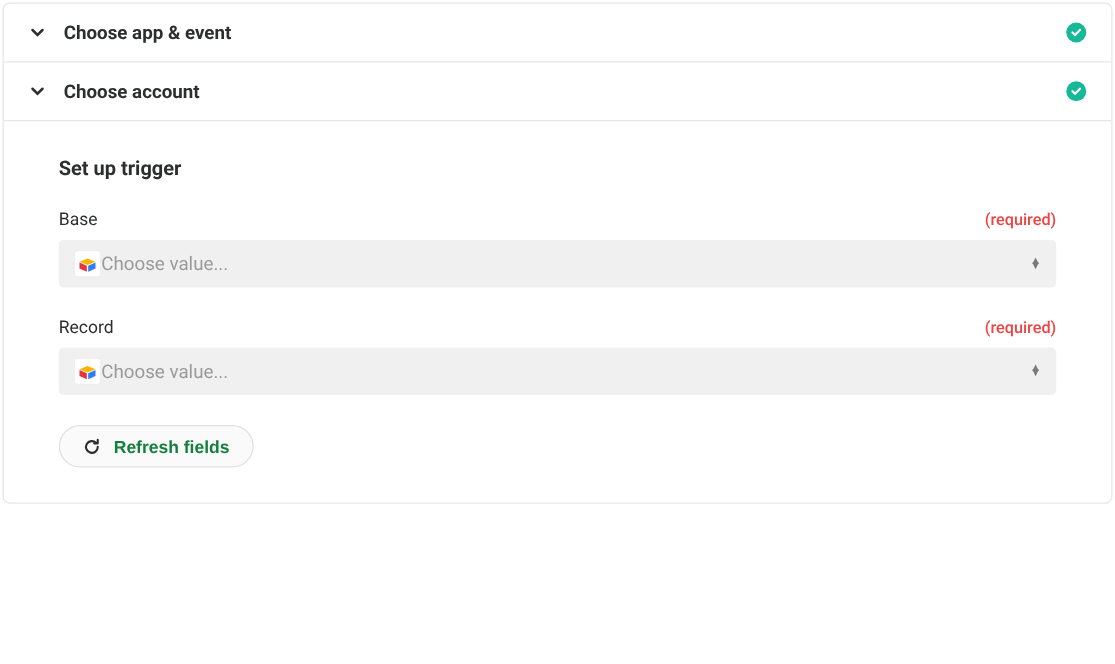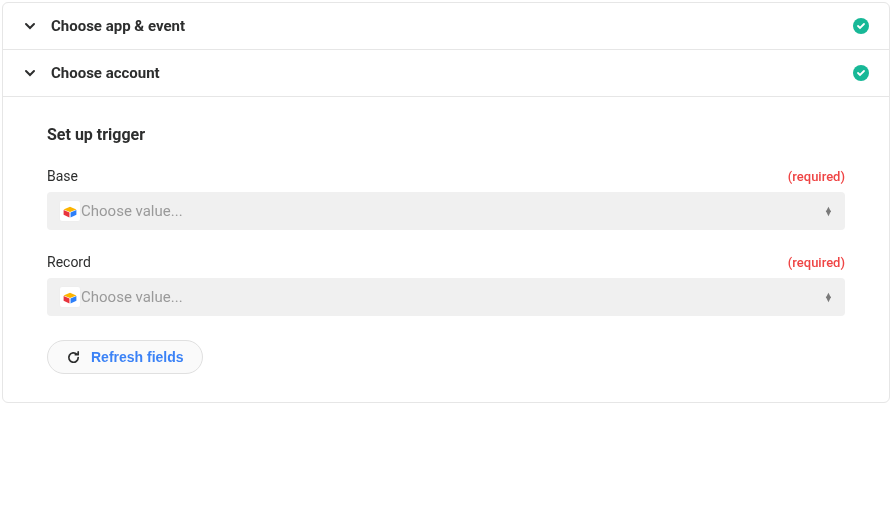--- a/index.html
+++ b/index.html
@@ -156,21 +156,21 @@
     .refresh-btn {
       display: inline-flex;
       align-items: center;
       gap: 10px;
       padding: 8px 18px;
       border: 1px solid #e0e0e0;
       border-radius: 20px;
       background: #fafafa;
       font-size: 14px;
       font-weight: 600;
-      color: #3b82f6;
+      color: #15803d;
       cursor: pointer;
     }
   </style>
 </head>
 <body>
 
 <div class="card">
 
 
   <div class="section-row">

